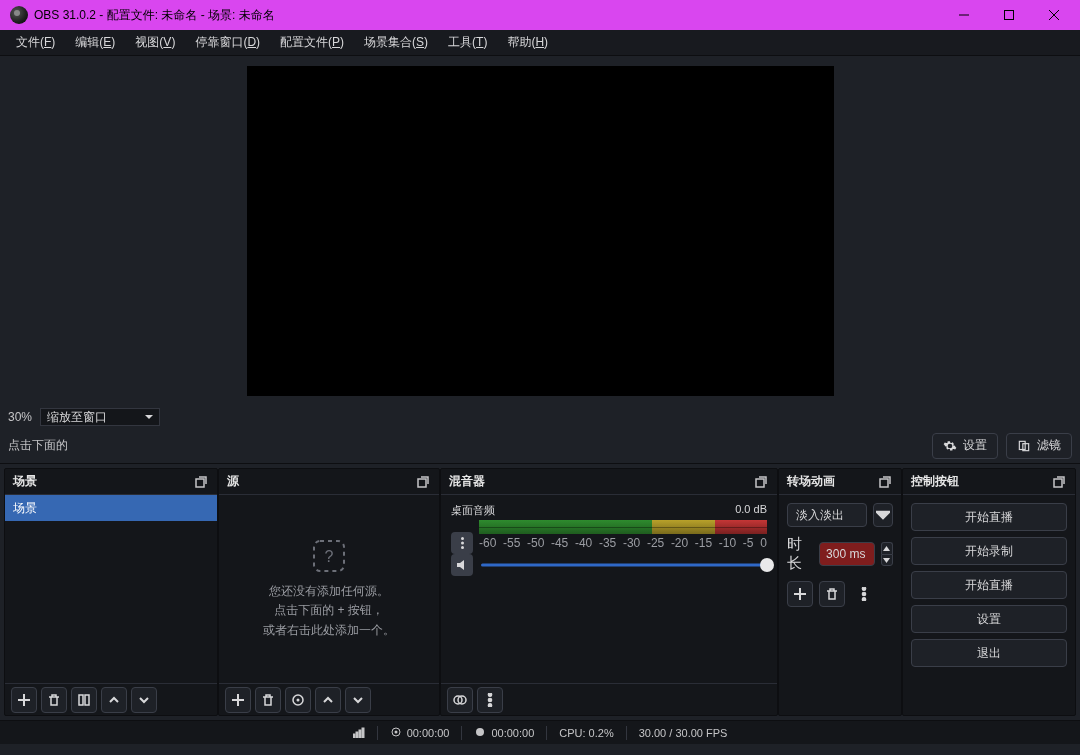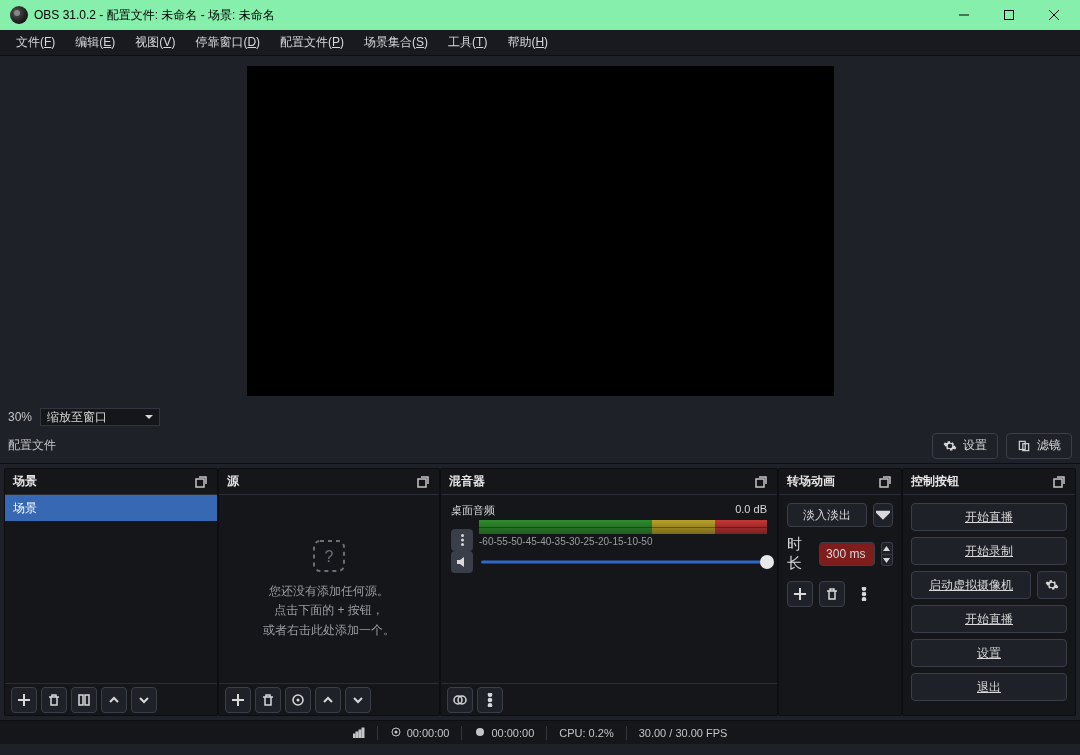--- a/index.html
+++ b/index.html
@@ -1,17 +1,17 @@
 <!DOCTYPE html>
 <html><head>
 <meta charset="utf-8">
 <style>
 * { margin: 0; padding: 0; box-sizing: border-box; font-family: "Microsoft YaHei", "Segoe UI", sans-serif; }
 html, body { width: 1080px; height: 755px; overflow: hidden; background: #1e2127; color: #d8d8da; font-size: 12px; }
-.titlebar { height: 30px; background: #86efac; color: #000; display: flex; align-items: center; padding: 0 4px; }
+.titlebar { height: 30px; background: #d946ef; color: #000; display: flex; align-items: center; padding: 0 4px; }
 .titlebar .logo { width: 18px; height: 18px; border-radius: 50%; background: radial-gradient(circle at 35% 35%, #555 0%, #222 55%, #000 100%); margin: 0 6px; position: relative; }
 .titlebar .logo::after { content: ""; position: absolute; left: 4px; top: 4px; width: 6px; height: 6px; border-radius: 50%; background: #888; }
 .titlebar .title { flex: 1; font-size: 12px; }
 .titlebar .winbtn { width: 45px; height: 30px; display: flex; align-items: center; justify-content: center; cursor: pointer; }
 .titlebar .winbtn svg { width: 10px; height: 10px; stroke: #000; stroke-width: 1; fill: none; }
 .menubar { height: 26px; background: #181a1f; display: flex; align-items: flex-start; padding: 0 6px; border-bottom: 1px solid #0d0e11; }
 .menubar .mitem { padding: 4px 10px; cursor: pointer; font-size: 12px; color: #d8d8da; }
 .menubar .mitem .ul { text-decoration: underline; }
 .preview-area { height: 350px; background: #1e2127; display: flex; align-items: center; justify-content: center; }
 .preview-canvas { width: 587px; height: 330px; background: #000; border: 1px solid #000; }
@@ -43,40 +43,40 @@
 .scene-item { height: 26px; display: flex; align-items: center; padding: 0 8px; background: #3668b3; color: #fff; cursor: pointer; }
 .sources-empty { position: absolute; inset: 0; display: flex; flex-direction: column; align-items: center; justify-content: center; gap: 8px; color: #9b9da3; text-align: center; padding: 0 16px; line-height: 1.6; font-size: 12px; }
 .sources-empty svg { width: 36px; height: 36px; stroke: #6c6f78; fill: none; stroke-width: 2; stroke-dasharray: 4 4; }
 .mixer-channel { padding: 8px 10px 6px 10px; }
 .ch-row1 { display: flex; justify-content: space-between; font-size: 11px; padding-bottom: 2px; }
 .ch-meter { height: 14px; display: flex; margin-bottom: 2px; position: relative; margin-left: 28px; }
 .bar-green { flex: 0 0 60%; background: linear-gradient(#2e8b2e,#1f5d1f); }
 .bar-yellow { flex: 0 0 22%; background: linear-gradient(#b8a12a,#7a6b1c); }
 .bar-red { flex: 0 0 18%; background: linear-gradient(#c43636,#7a2020); }
 .bar-sep { position: absolute; left: 0; top: 50%; right: 0; height: 1px; background: rgba(0,0,0,.35); }
-.ch-ticks { display: flex; justify-content: flex-start; font-size: 10px; color: #9b9da3; margin-left: 28px; margin-bottom: 4px; }
+.ch-ticks { display: flex; justify-content: space-between; font-size: 12px; color: #9b9da3; margin-left: 28px; margin-bottom: 4px; }
 .ch-slider-row { display: flex; align-items: center; gap: 8px; }
 .ch-slider { flex: 1; height: 12px; position: relative; margin-left: 0; }
 .ch-track { position: absolute; left: 0; right: 0; top: 50%; height: 3px; transform: translateY(-50%); background: #2f68c7; border-radius: 2px; }
 .ch-thumb { position: absolute; right: 0; top: 50%; width: 14px; height: 14px; background: #e9e9ea; border-radius: 50%; transform: translate(50%,-50%); cursor: pointer; }
 .dotsbtn { width: 22px; height: 22px; background: #3a3e48; border-radius: 4px; display: flex; align-items: center; justify-content: center; cursor: pointer; }
 .dotsbtn svg { width: 3px; height: 12px; fill: #d8d8da; }
 .spk { width: 22px; height: 22px; background: #3a3e48; border-radius: 4px; display: flex; align-items: center; justify-content: center; cursor: pointer; }
 .spk svg { width: 14px; height: 14px; fill: #d8d8da; }
 .trans-body { padding: 8px; display: flex; flex-direction: column; gap: 8px; }
 .row { display: flex; align-items: center; gap: 6px; }
-.select { flex: 1; height: 24px; background: #1e2127; border: 1px solid #3a3e48; border-radius: 4px; display: flex; align-items: center; justify-content: space-between; padding: 0 15px; cursor: pointer; font-size: 12px; }
+.select { flex: 1; height: 24px; background: #1e2127; border: 1px solid #3a3e48; border-radius: 4px; display: flex; align-items: center; justify-content: space-between; padding: 0 8px; cursor: pointer; font-size: 12px; }
 .num-input { width: 62px; height: 24px; background: #7f1d1d; border: 1px solid #3a3e48; border-radius: 4px; display: flex; align-items: center; padding: 0 6px; font-size: 12px; }
 .spinner { width: 14px; display: flex; flex-direction: column; }
 .spinner .sp { height: 12px; display: flex; align-items: center; justify-content: center; background: #1e2127; border: 1px solid #3a3e48; cursor: pointer; }
 .spinner .sp:first-child { border-radius: 3px 3px 0 0; border-bottom: none; }
 .spinner .sp:last-child { border-radius: 0 0 3px 3px; }
 .spinner svg { width: 7px; height: 5px; fill: #d8d8da; }
 .ctrl-body { padding: 8px; display: flex; flex-direction: column; gap: 6px; }
-.wide-btn { height: 28px; background: #1e2127; border: 1px solid #3a3e48; border-radius: 4px; display: flex; align-items: center; justify-content: center; cursor: pointer; font-size: 12px; text-decoration: underline; }
+.wide-btn { height: 28px; background: #1e2127; border: 1px solid #3a3e48; border-radius: 4px; display: flex; align-items: center; justify-content: center; cursor: pointer; font-size: 12px; }
 .ctrl-hsplit { display: flex; gap: 6px; }
 .ctrl-hsplit .wide-btn { flex: 1; }
 .statusbar { height: 24px; background: #14161a; border-top: 1px solid #0d0e11; display: flex; align-items: center; justify-content: center; gap: 12px; padding: 0 10px; font-size: 11px; color: #c5c5c7; }
 .statusbar .sb-item { display: flex; align-items: center; gap: 5px; }
 .statusbar .sep { width: 1px; height: 14px; background: #33363f; }
 .sb-icon svg { width: 12px; height: 12px; fill: #c5c5c7; stroke: #c5c5c7; }
 .trans-label { font-size: 15px; color: #d8d8da; min-width: 26px; }
 </style>
 </head>
 <body>
@@ -120,21 +120,21 @@
   <span class="zoom-label">30%</span>
   <div class="zoom-select">
     <span>缩放至窗口</span>
     <svg viewBox="0 0 8 8">
         <path d="M0 2 L4 6 L8 2 Z"></path>
       </svg>
   </div>
 </div>
 
 <div class="toolbar-row">
-  <span class="toolbar-label">配置文件</span>
+  <span class="toolbar-label">点击下面的</span>
   <button class="btn">
     <span class="icon">
         <svg viewBox="0 0 24 24">
           <path fill="#d8d8da" stroke="none" d="M12 8a4 4 0 1 0 0 8 4 4 0 0 0 0-8zm9 4a7 7 0 0 1-.1 1.2l2 1.6-2 3.4-2.4-1a7 7 0 0 1-2 .1l-.4 2.6h-4l-.4-2.6a7 7 0 0 1-2-.1l-2.4 1-2-3.4 2-1.6A7 7 0 0 1 3 12a7 7 0 0 1 .1-1.2l-2-1.6 2-3.4 2.4 1a7 7 0 0 1 2-.1L8 4h4l.4 2.6a7 7 0 0 1 2 .1l2.4-1 2 3.4-2 1.6A7 7 0 0 1 21 12z"></path>
         </svg>
       </span>
     <span>设置</span>
   </button>
   <button class="btn">
     <span class="icon">
@@ -397,30 +397,20 @@
           </svg>
         </span>
     </div>
     <div class="ctrl-body">
       <div class="wide-btn">
           <span>开始直播</span>
         </div>
       <div class="wide-btn">
           <span>开始录制</span>
         </div>
-      <div class="ctrl-hsplit">
-        <div class="wide-btn">
-            <span>启动虚拟摄像机</span>
-          </div>
-        <div class="iconbtn" style="height:28px;width:30px">
-            <svg viewBox="0 0 24 24">
-              <path fill="#d8d8da" stroke="none" d="M12 8a4 4 0 1 0 0 8 4 4 0 0 0 0-8zm9 4a7 7 0 0 1-.1 1.2l2 1.6-2 3.4-2.4-1a7 7 0 0 1-2 .1l-.4 2.6h-4l-.4-2.6a7 7 0 0 1-2-.1l-2.4 1-2-3.4 2-1.6A7 7 0 0 1 3 12a7 7 0 0 1 .1-1.2l-2-1.6 2-3.4 2.4 1a7 7 0 0 1 2-.1L8 4h4l.4 2.6a7 7 0 0 1 2 .1l2.4-1 2 3.4-2 1.6A7 7 0 0 1 21 12z"></path>
-            </svg>
-          </div>
-      </div>
       <div class="wide-btn">
           <span>开始直播</span>
         </div>
       <div class="wide-btn">
           <span>设置</span>
         </div>
       <div class="wide-btn">
           <span>退出</span>
         </div>
     </div>

